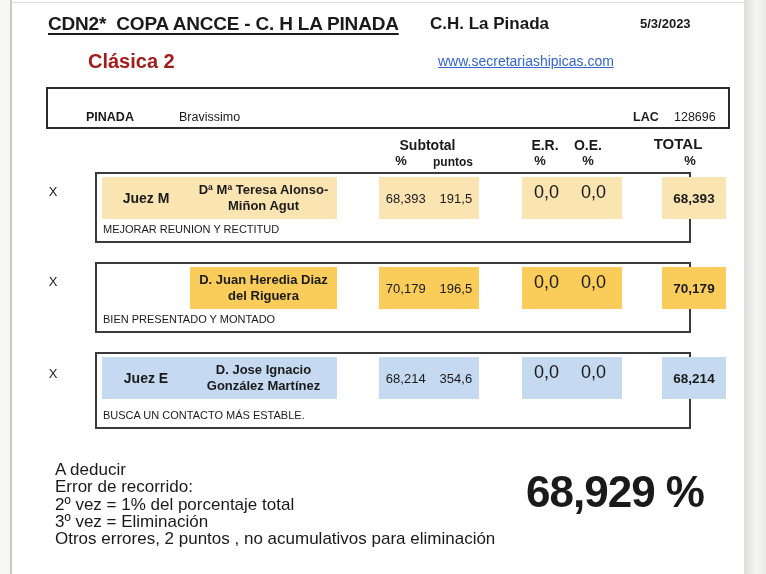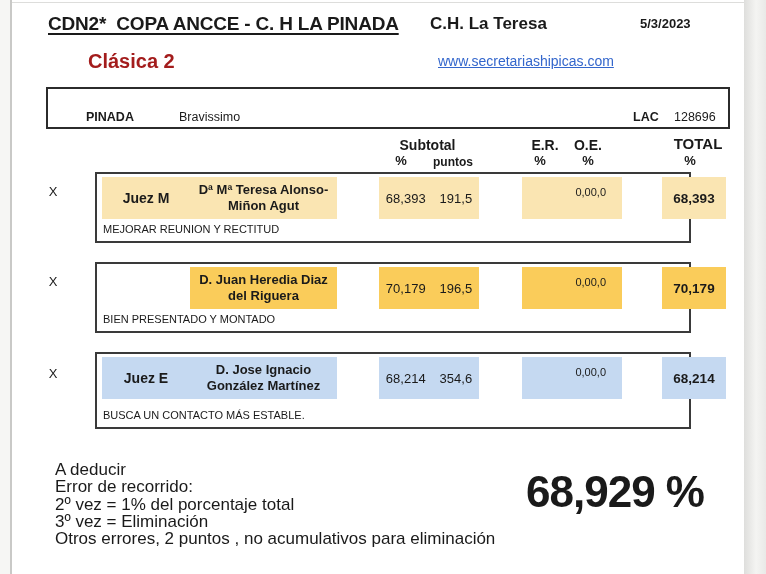--- a/index.html
+++ b/index.html
@@ -42,62 +42,62 @@
   
   .judge-row{left:95px;width:596px;border:2px solid #3a3a3a;box-sizing:border-box;}
   .row-1{top:172px;height:71px;}
   .row-2{top:262px;height:71px;}
   .row-3{top:352px;height:77px;}
   .cell{position:absolute;top:3px;height:42px;display:flex;align-items:center;box-sizing:border-box;}
   .cell-judge{left:5px;width:88px;justify-content:center;font-size:14px;font-weight:bold;}
   .cell-name{left:93px;width:147px;justify-content:center;text-align:center;
     font-size:13px;font-weight:bold;line-height:1.25;padding:0 2px;}
   .cell-subtotal{left:282px;width:100px;justify-content:center;gap:14px;font-size:13px;}
-  .cell-eroe{left:425px;width:100px;font-size:11px;justify-content:flex-end;padding:0 16px 12px 12px;}
+  .cell-eroe{left:425px;width:100px;font-size:18px;justify-content:space-between;padding:0 16px 12px 12px;}
   .cell-total{left:565px;width:64px;justify-content:center;font-size:13.5px;font-weight:bold;}
   .comment{position:absolute;left:6px;bottom:6px;font-size:11px;white-space:nowrap;}
   .xmark{width:14px;font-size:13px;text-align:center;}
 
   
   .notes{left:55px;top:461px;font-size:17px;line-height:17.3px;}
   .notes div{white-space:nowrap;}
   .final-score{left:508px;top:467px;width:214px;text-align:center;
     font-size:44px;font-weight:bold;letter-spacing:-1px;white-space:nowrap;}
 </style>
 </head>
 <body>
 
 <div class="abs edge-left-area"></div>
 <div class="abs edge-left-line"></div>
 <div class="abs edge-top-line"></div>
 <div class="abs edge-right-band"></div>
 
 <div class="abs doc-title">CDN2*  COPA ANCCE - C. H LA PINADA</div>
-<div class="abs venue">C.H. La Teresa</div>
+<div class="abs venue">C.H. La Pinada</div>
 <div class="abs doc-date">5/3/2023</div>
 <div class="abs class-name">Clásica 2</div>
 <a class="abs website">www.secretariashipicas.com</a>
 
 <div class="abs entry-box">
   <div class="row r2">
     <span class="pos lbl" style="left:38px;">PINADA</span>
     <span class="pos" style="left:131px;">Bravissimo</span>
     <span class="pos lbl" style="left:585px;">LAC</span>
     <span class="pos" style="left:626px;">128696</span>
   </div>
 </div>
 
 <div class="abs colhead" style="left:375px;top:137px;width:105px;font-size:14px;">Subtotal</div>
 <div class="abs colhead" style="left:383px;top:153px;width:36px;font-size:13px;">%</div>
 <div class="abs colhead" style="left:424px;top:155px;width:58px;font-size:12px;">puntos</div>
 <div class="abs colhead" style="left:527px;top:137px;width:36px;font-size:14px;">E.R.</div>
 <div class="abs colhead" style="left:522px;top:153px;width:36px;font-size:13px;">%</div>
 <div class="abs colhead" style="left:570px;top:137px;width:36px;font-size:14px;">O.E.</div>
 <div class="abs colhead" style="left:570px;top:153px;width:36px;font-size:13px;">%</div>
-<div class="abs colhead" style="left:660px;top:135px;width:76px;font-size:15px;">TOTAL</div>
+<div class="abs colhead" style="left:640px;top:135px;width:76px;font-size:15px;">TOTAL</div>
 <div class="abs colhead" style="left:672px;top:153px;width:36px;font-size:13px;">%</div>
 
 <div class="abs xmark" style="left:46px;top:184px;">X</div>
 <div class="abs xmark" style="left:46px;top:274px;">X</div>
 <div class="abs xmark" style="left:46px;top:366px;">X</div>
 
 <div class="abs judge-row row-1">
   <div class="cell cell-judge" style="background: rgb(250, 229, 178);">Juez M</div>
   <div class="cell cell-name" style="background: rgb(250, 229, 178);">Dª Mª Teresa Alonso-Miñon Agut</div>
   <div class="cell cell-subtotal" style="background: rgb(250, 229, 178);">

